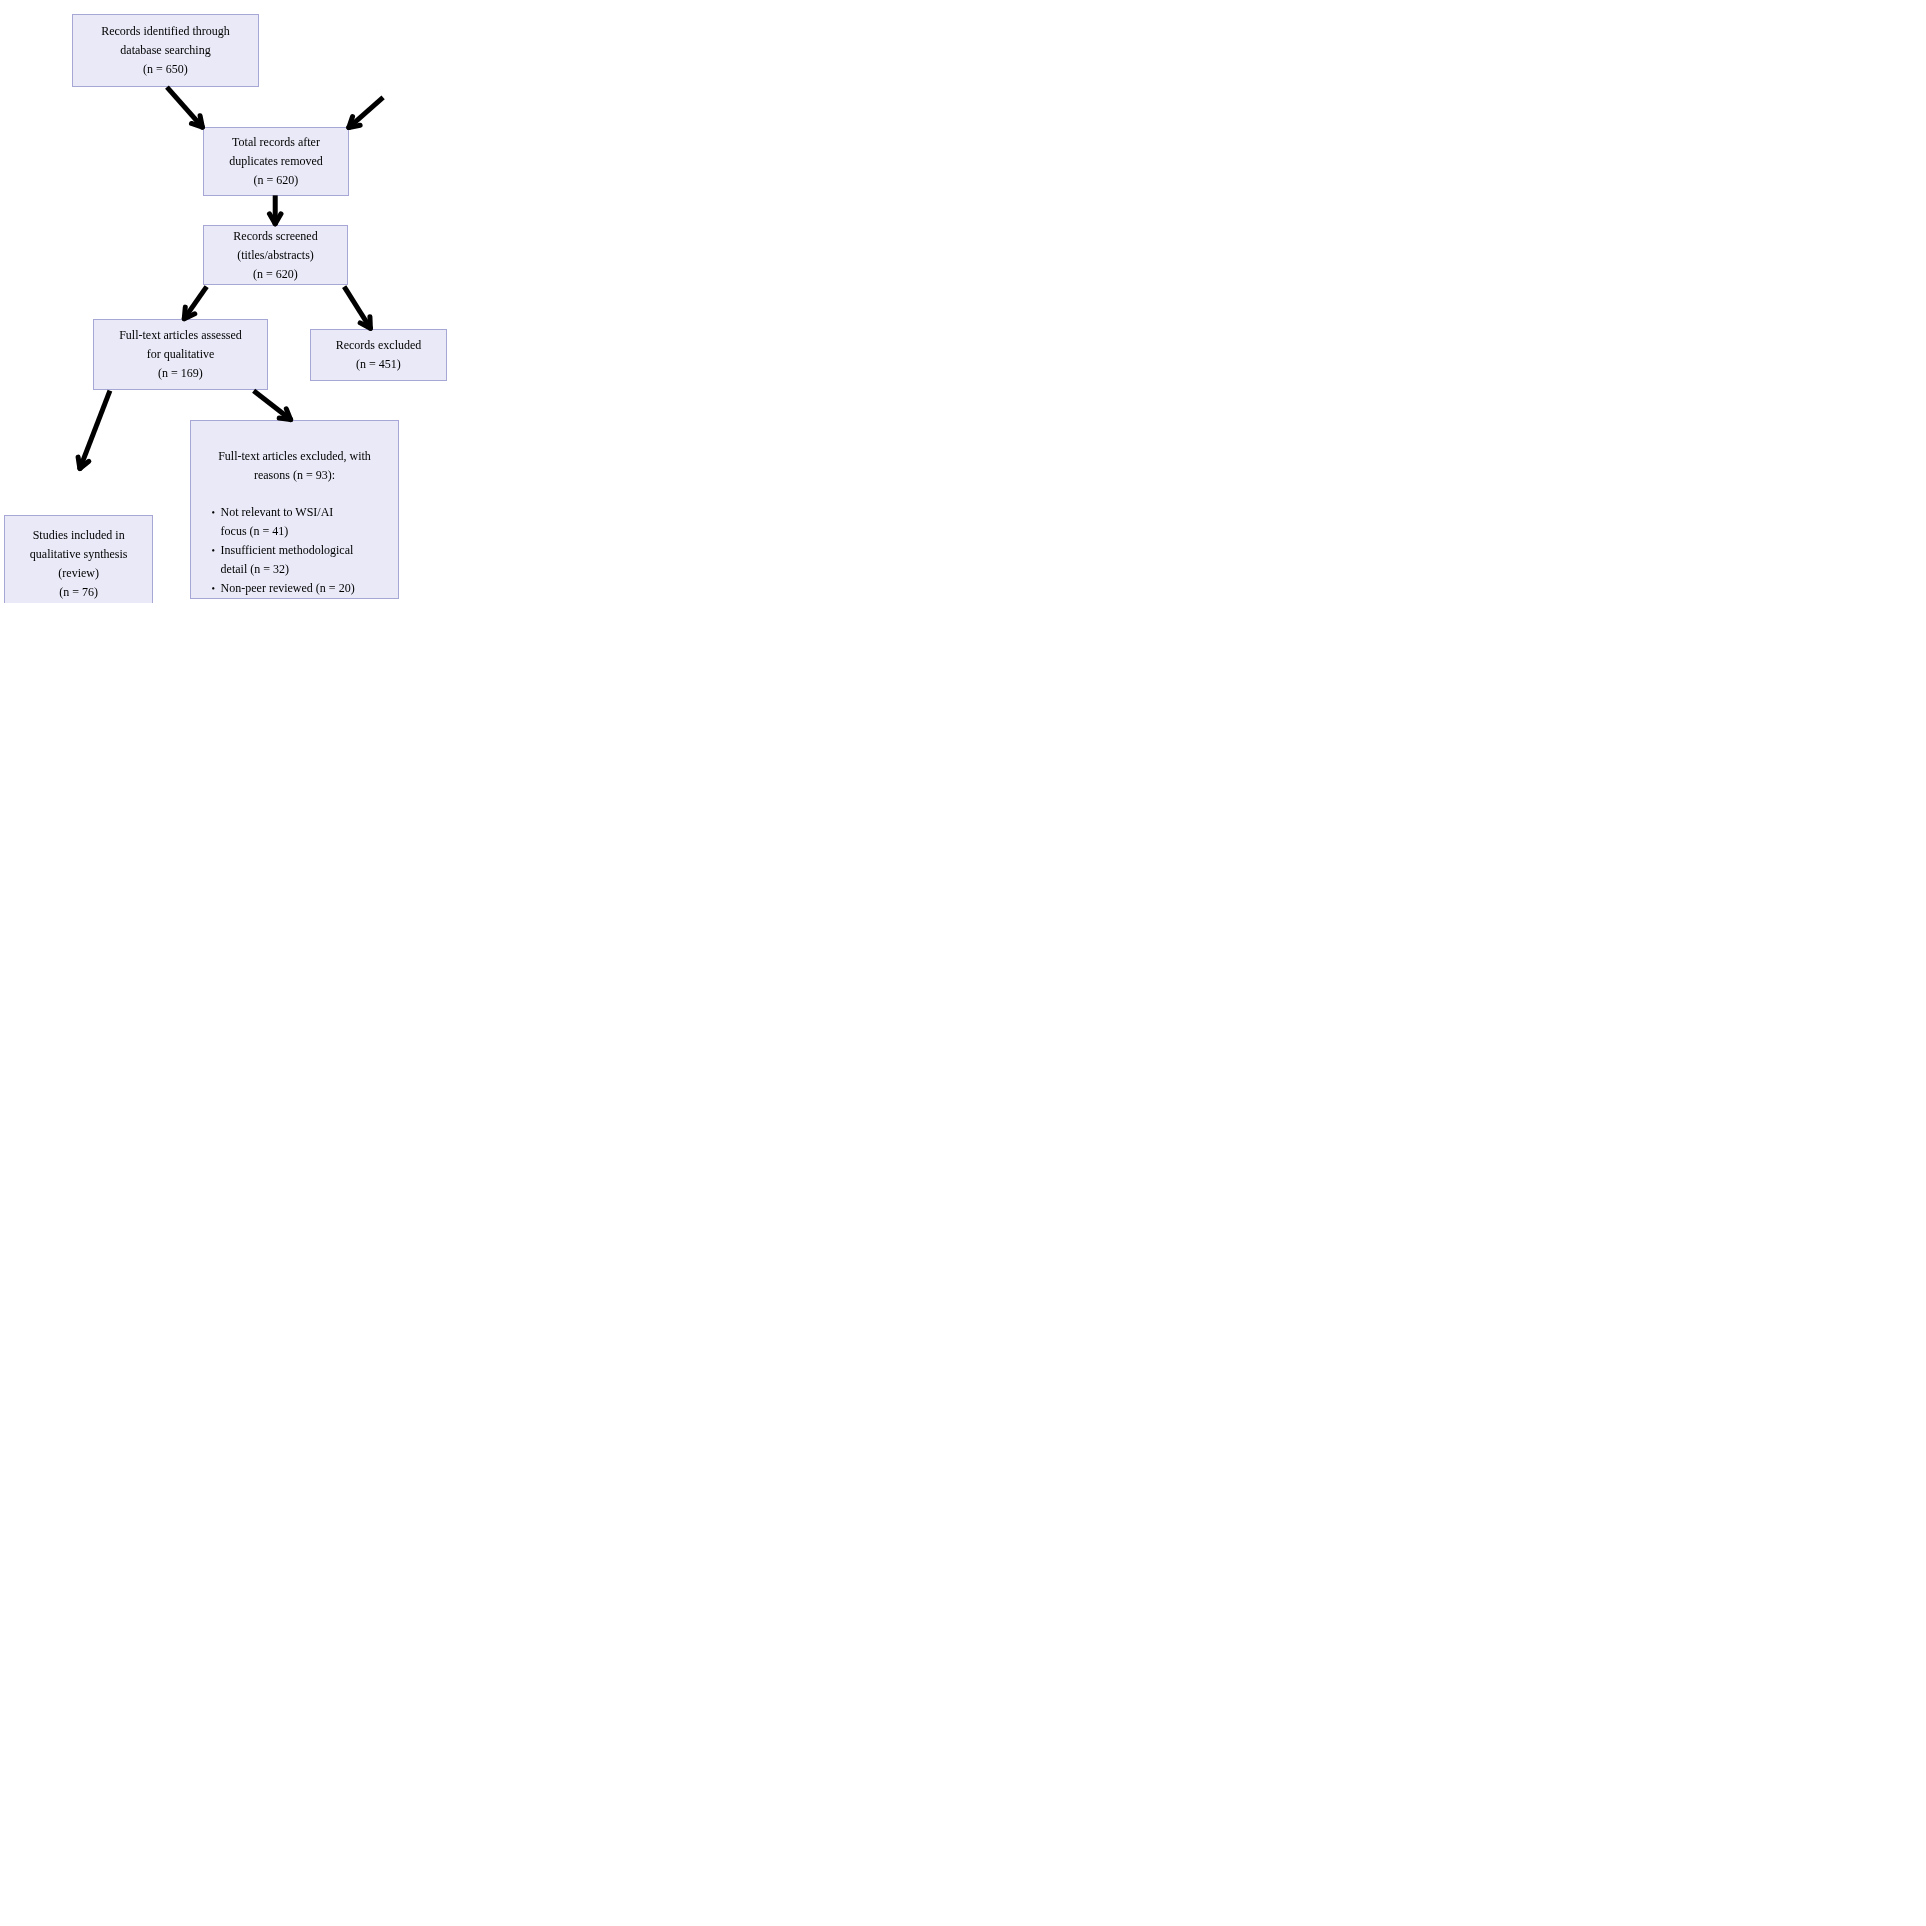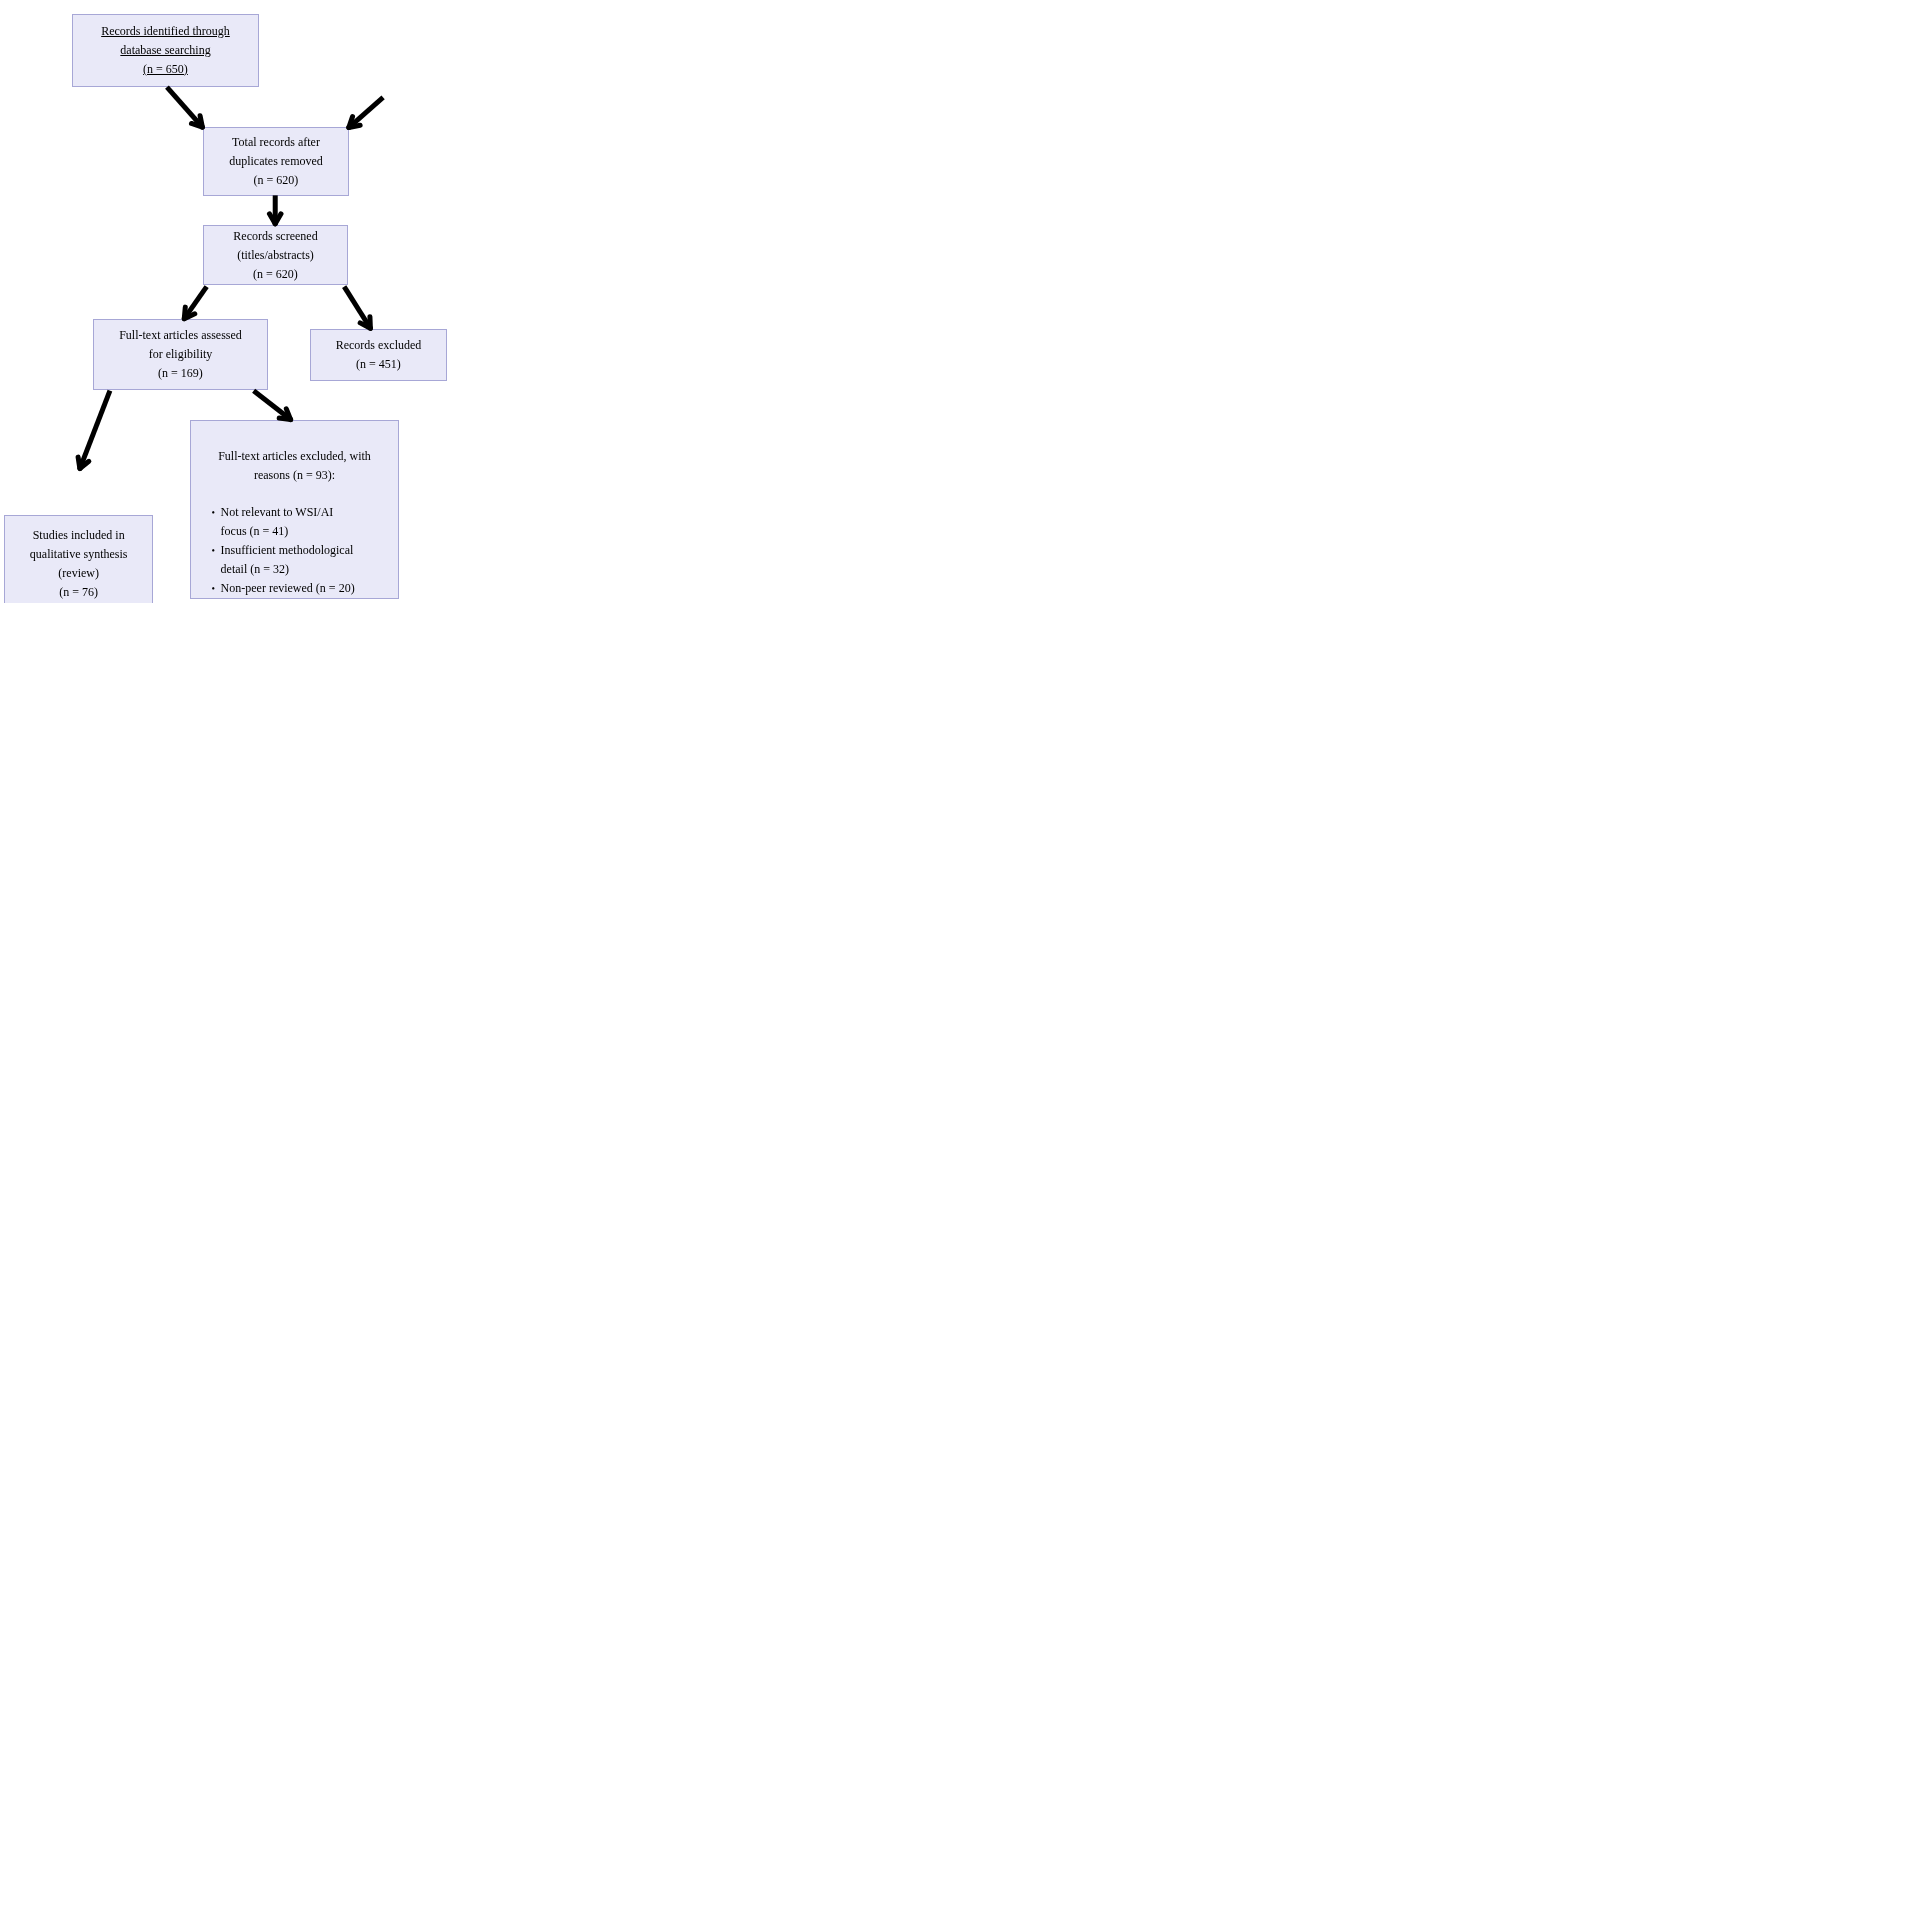--- a/index.html
+++ b/index.html
@@ -36,21 +36,21 @@
     display: flex;
     flex-direction: column;
     justify-content: center;
     align-items: center;
     text-align: center;
     font-size: 12px;
     line-height: 19px;
     z-index: 1;
   }
   .line { white-space: nowrap; }
-  .box--identified   { left: 72px; top: 14px;   width: 187px; height: 73px; text-decoration: underline; }
+  .box--identified   { left: 72px; top: 14px;   width: 187px; height: 73px; }
   .box--additional   { left: 289px; top: 3.5px;    width: 184px; height: 94px; }
   .box--deduplicated { left: 203px; top: 127px;  width: 146px; height: 69px; }
   .box--screened     { left: 203px; top: 225px;  width: 145px; height: 60px; }
   .box--fulltext     { left: 93px; top: 319px;  width: 175px; height: 71px; }
   .box--excluded     { left: 302px; top: 329px;  width: 137px; height: 52px; margin-left: 8px; }
   .box--included     { left: 4.2px;  top: 469px; width: 149px; height: 97px; margin-top: 46px; }
   .box--reasons {
     left: 190px; top: 420px; width: 209px; height: 179px;
     justify-content: flex-end;
     padding-top: 6.2px;
@@ -127,21 +127,21 @@
   </div>
 
   <div class="box box--screened">
     <div class="line">Records screened</div>
     <div class="line">(titles/abstracts)</div>
     <div class="line">(n = 620)</div>
   </div>
 
   <div class="box box--fulltext">
     <div class="line">Full-text articles assessed</div>
-    <div class="line">for eligibility</div>
+    <div class="line">for qualitative</div>
     <div class="line">(n = 169)</div>
   </div>
 
   <div class="box box--excluded">
     <div class="line">Records excluded</div>
     <div class="line">(n = 451)</div>
   </div>
 
   <div class="box box--included">
     <div class="line">Studies included in</div>

